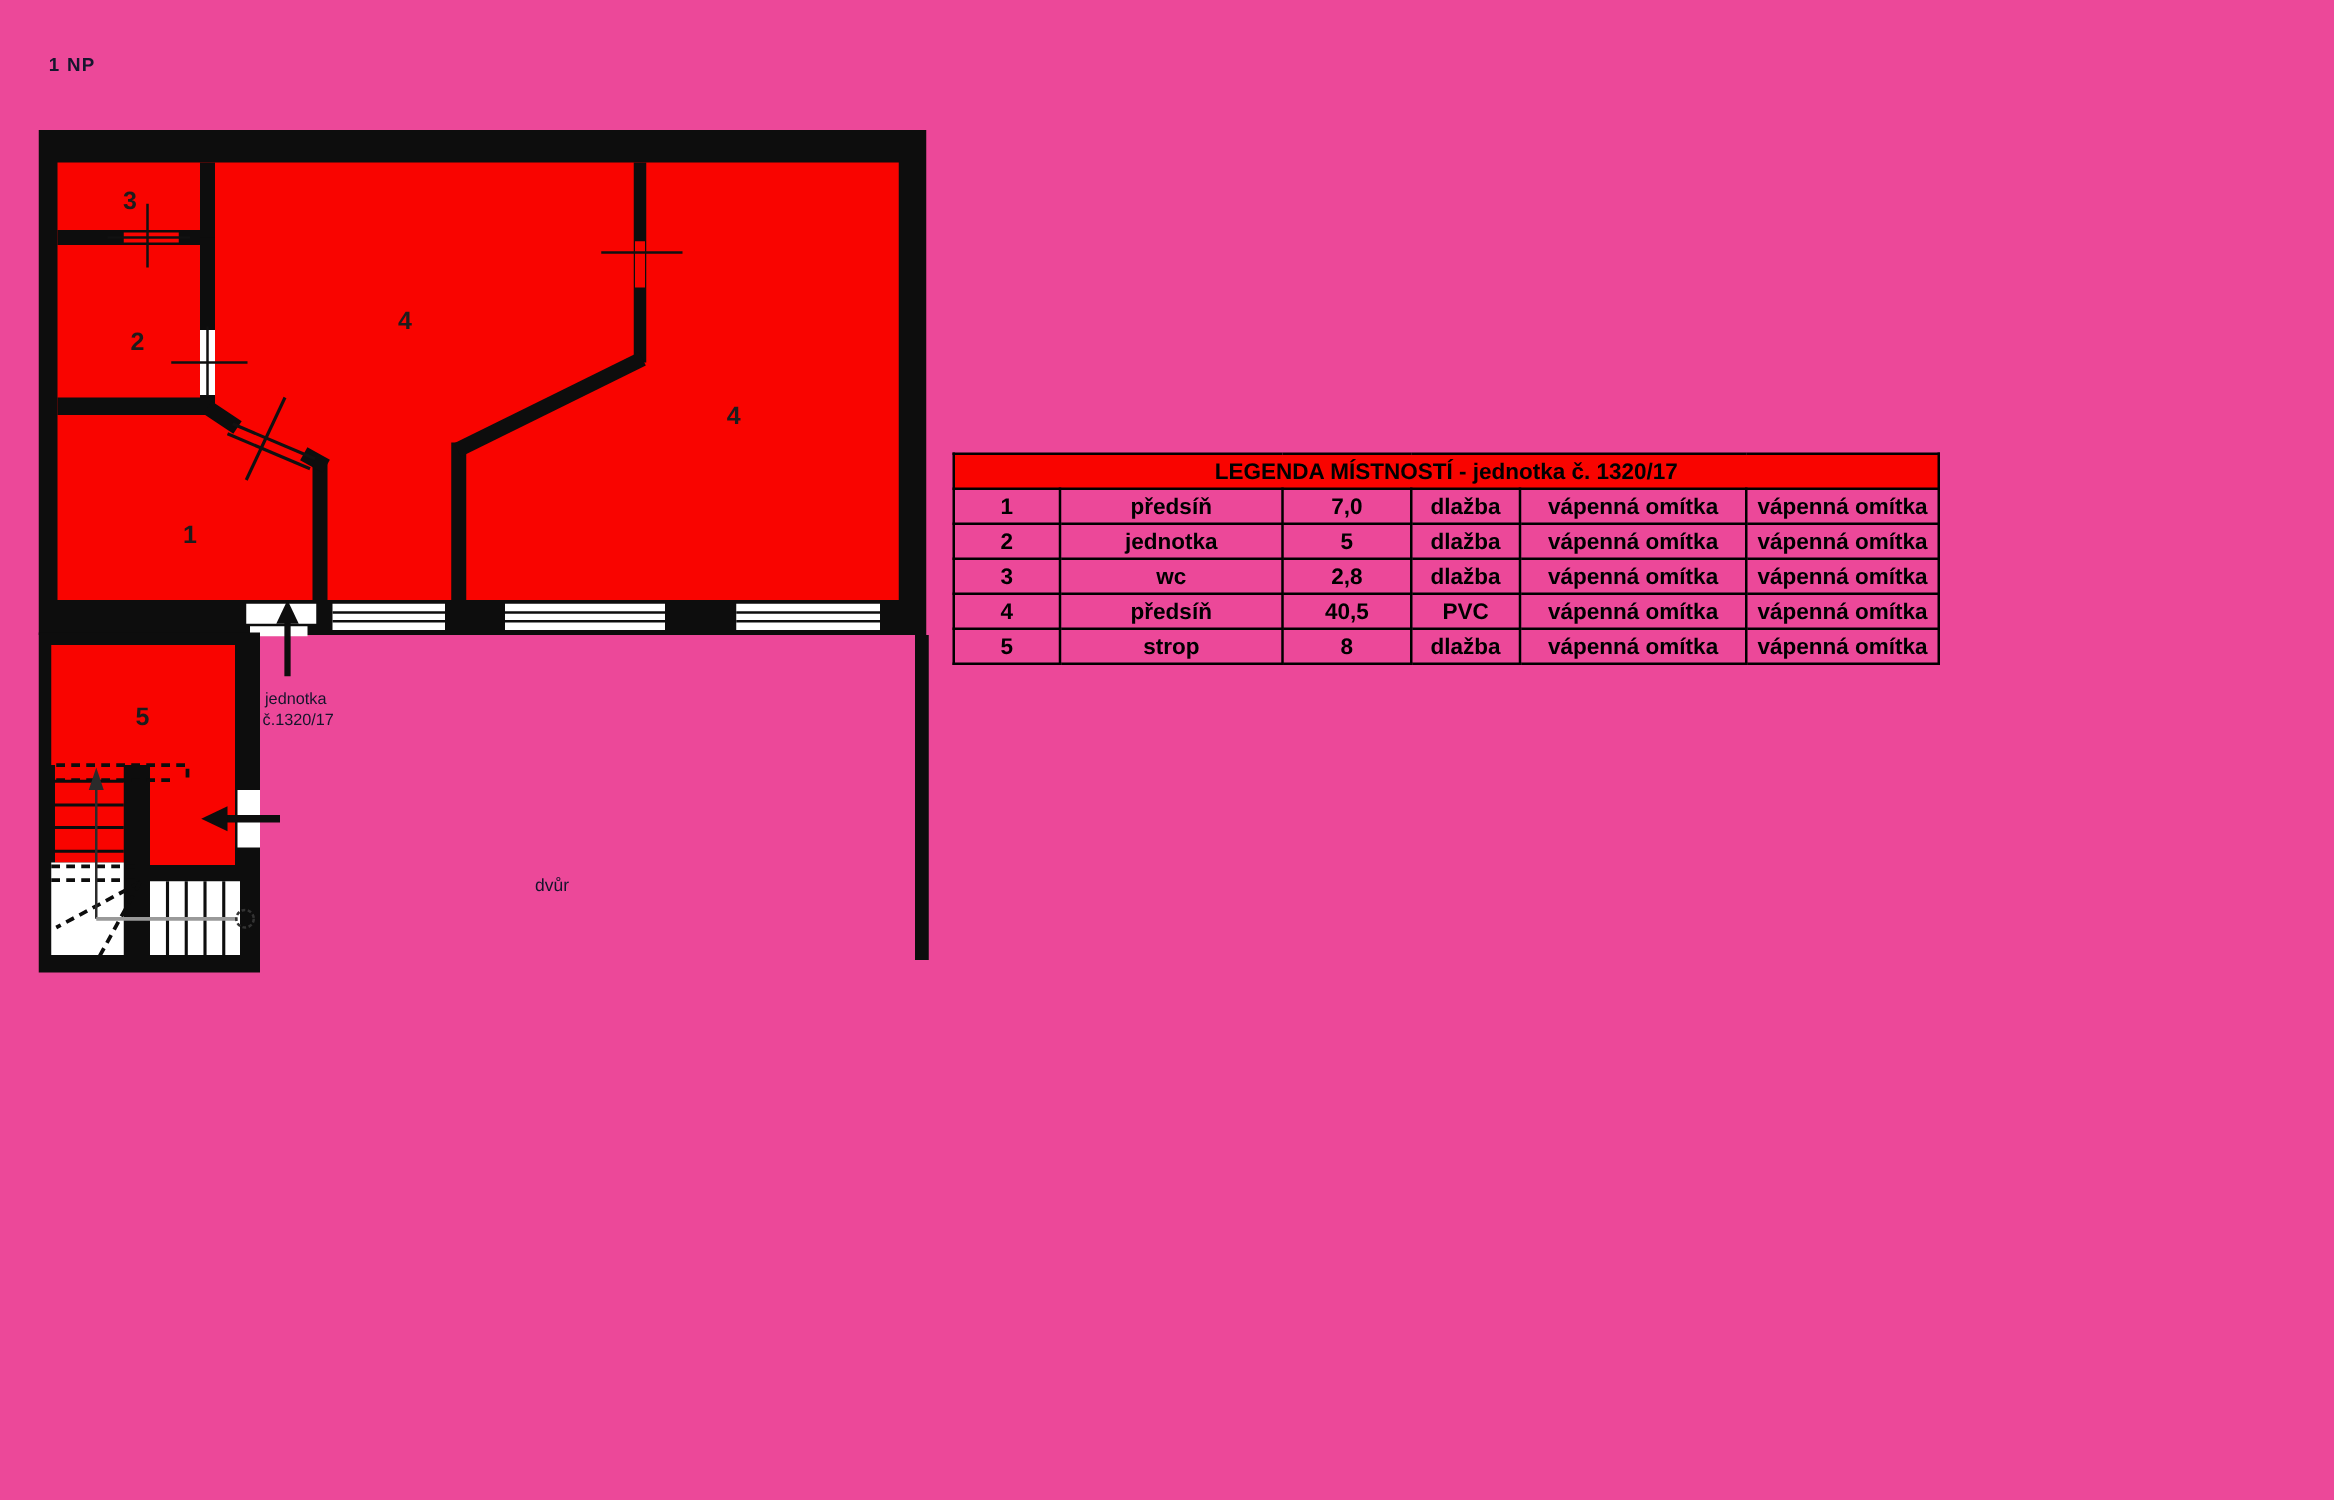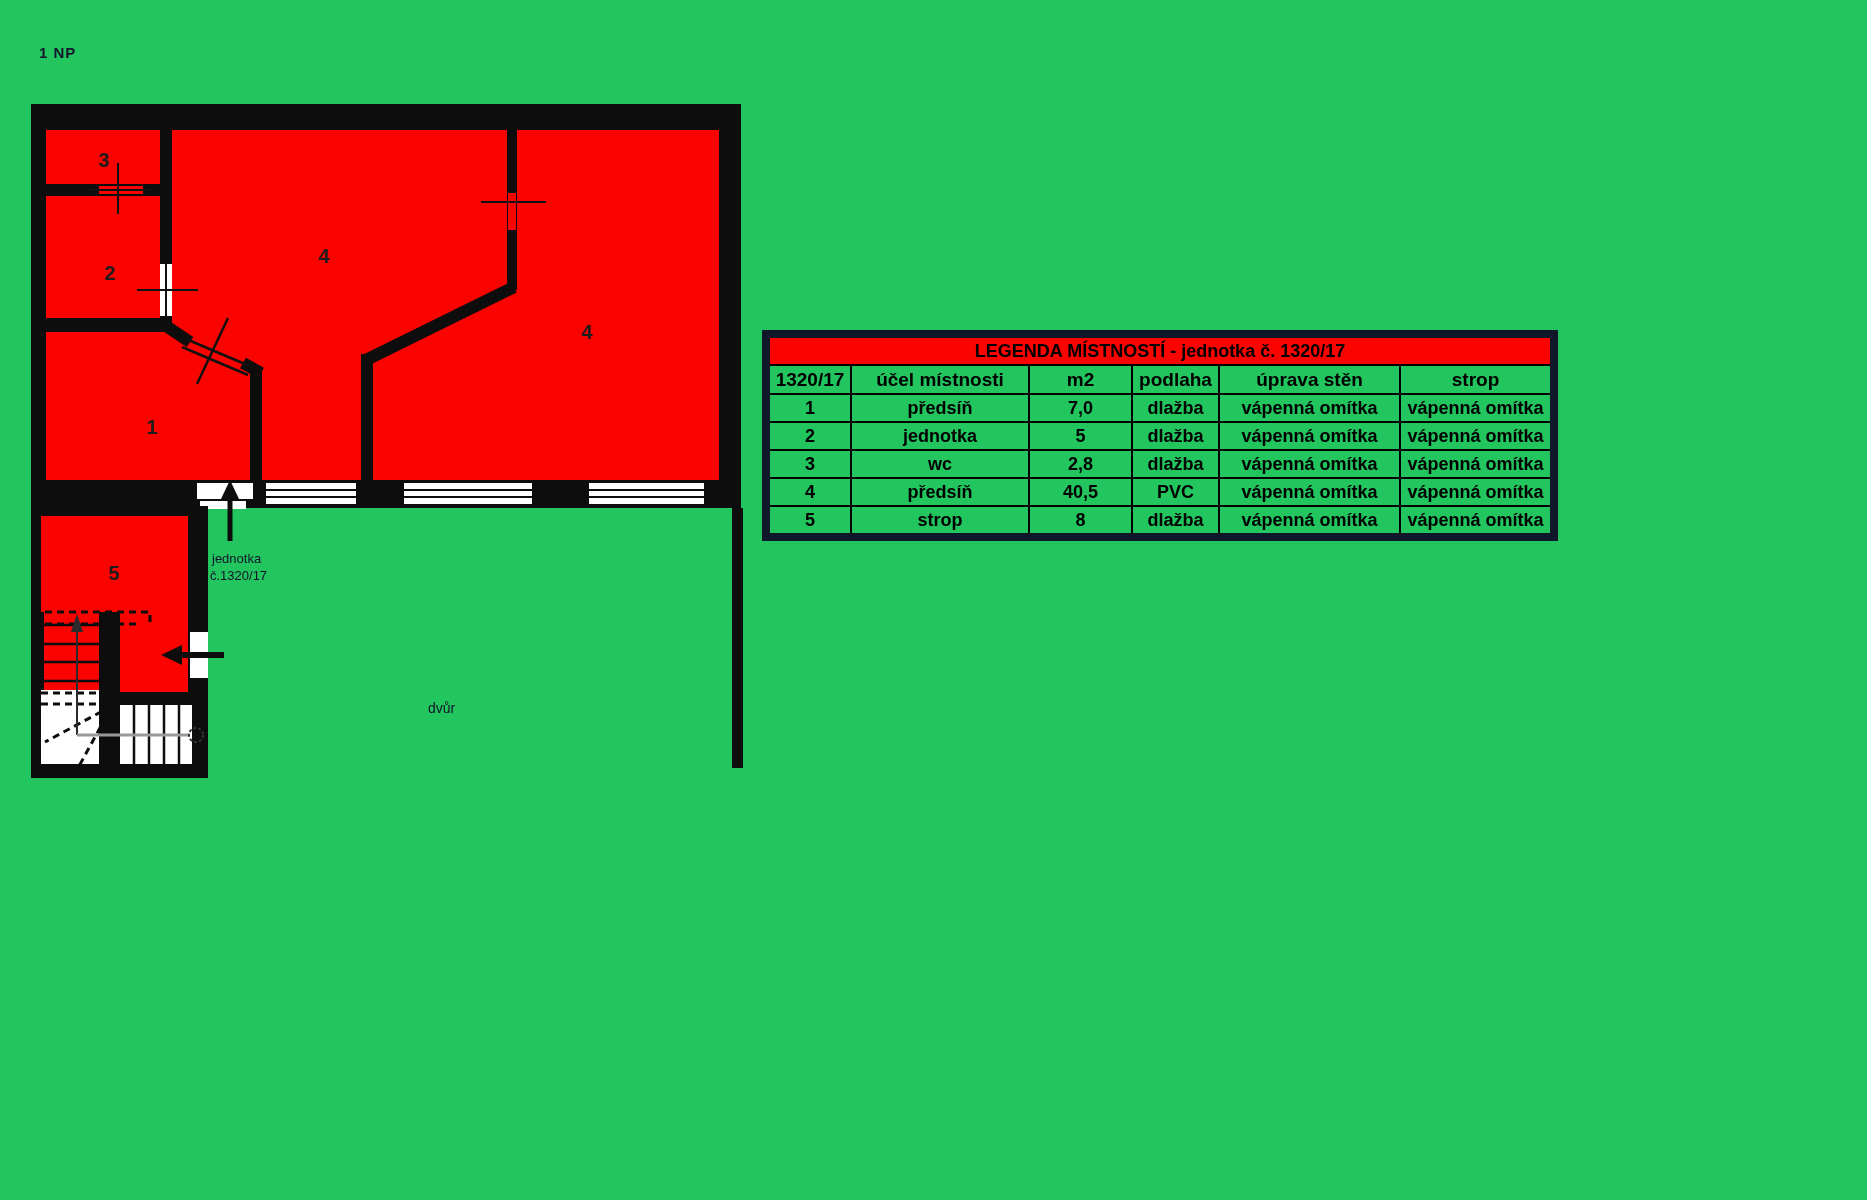--- a/index.html
+++ b/index.html
@@ -1,30 +1,30 @@
 <!DOCTYPE html>
 <html><head>
 <meta charset="utf-8">
 <style>
   html,body{margin:0;padding:0;background:#ffffff;}
-  #stage{position:relative;width:1867px;height:1200px;background:#22c55e;overflow:hidden;
+  #stage{position:relative;width:1867px;height:1200px;background:#ec4899;overflow:hidden;
          font-family:"Liberation Sans",sans-serif;}
   .floor-label{position:absolute;left:39px;top:44px;font-size:15px;font-weight:bold;
                color:#16162e;letter-spacing:1px;}
   
   .legend-wrap{position:absolute;left:762px;top:330px;}
   table.legend{border-collapse:collapse;table-layout:fixed;width:788px;
                font-family:"Liberation Sans",sans-serif;}
   table.legend td{border:2px solid #000;text-align:center;vertical-align:middle;
                   font-weight:bold;font-size:18px;color:#000;padding:1px 2px;height:24px;
                   overflow:hidden;white-space:nowrap;}
   td.title-cell{background:#f90400;text-align:left;padding-left:95px;font-size:19px;height:22px;}
   tr.hdr td{font-size:19px;height:25px;}
   tr.total td{border-top:5px solid #000;border-bottom:4px solid #000;font-size:19px;height:26px;}
-  table.legend{border:8px solid #0f172a;}
+  table.legend{border:1px solid #0f172a;margin-top:32px;}
 </style>
 </head>
 <body>
 
 <div id="stage">
 
   <div class="floor-label">1 NP</div>
 
   <svg width="800" height="800" viewBox="0 0 800 800" style="position:absolute;left:0;top:0;">
 
@@ -157,28 +157,20 @@
           <col style="width:178px">
           <col style="width:103px">
         <col style="width:87px">
           <col style="width:181px">
           <col style="width:154px">
       </colgroup>
       <tbody>
         <tr>
           <td class="title-cell" colspan="6">LEGENDA MÍSTNOSTÍ  - jednotka č. 1320/17</td>
         </tr>
-        <tr class="hdr">
-          <td>1320/17</td>
-          <td>účel místnosti</td>
-          <td>m2</td>
-          <td>podlaha</td>
-          <td>úprava stěn</td>
-          <td>strop</td>
-        </tr>
         <tr>
           <td>1</td>
           <td>předsíň</td>
           <td>7,0</td>
           <td>dlažba</td>
           <td>vápenná omítka</td>
           <td>vápenná omítka</td>
         </tr>
         <tr>
           <td>2</td>

